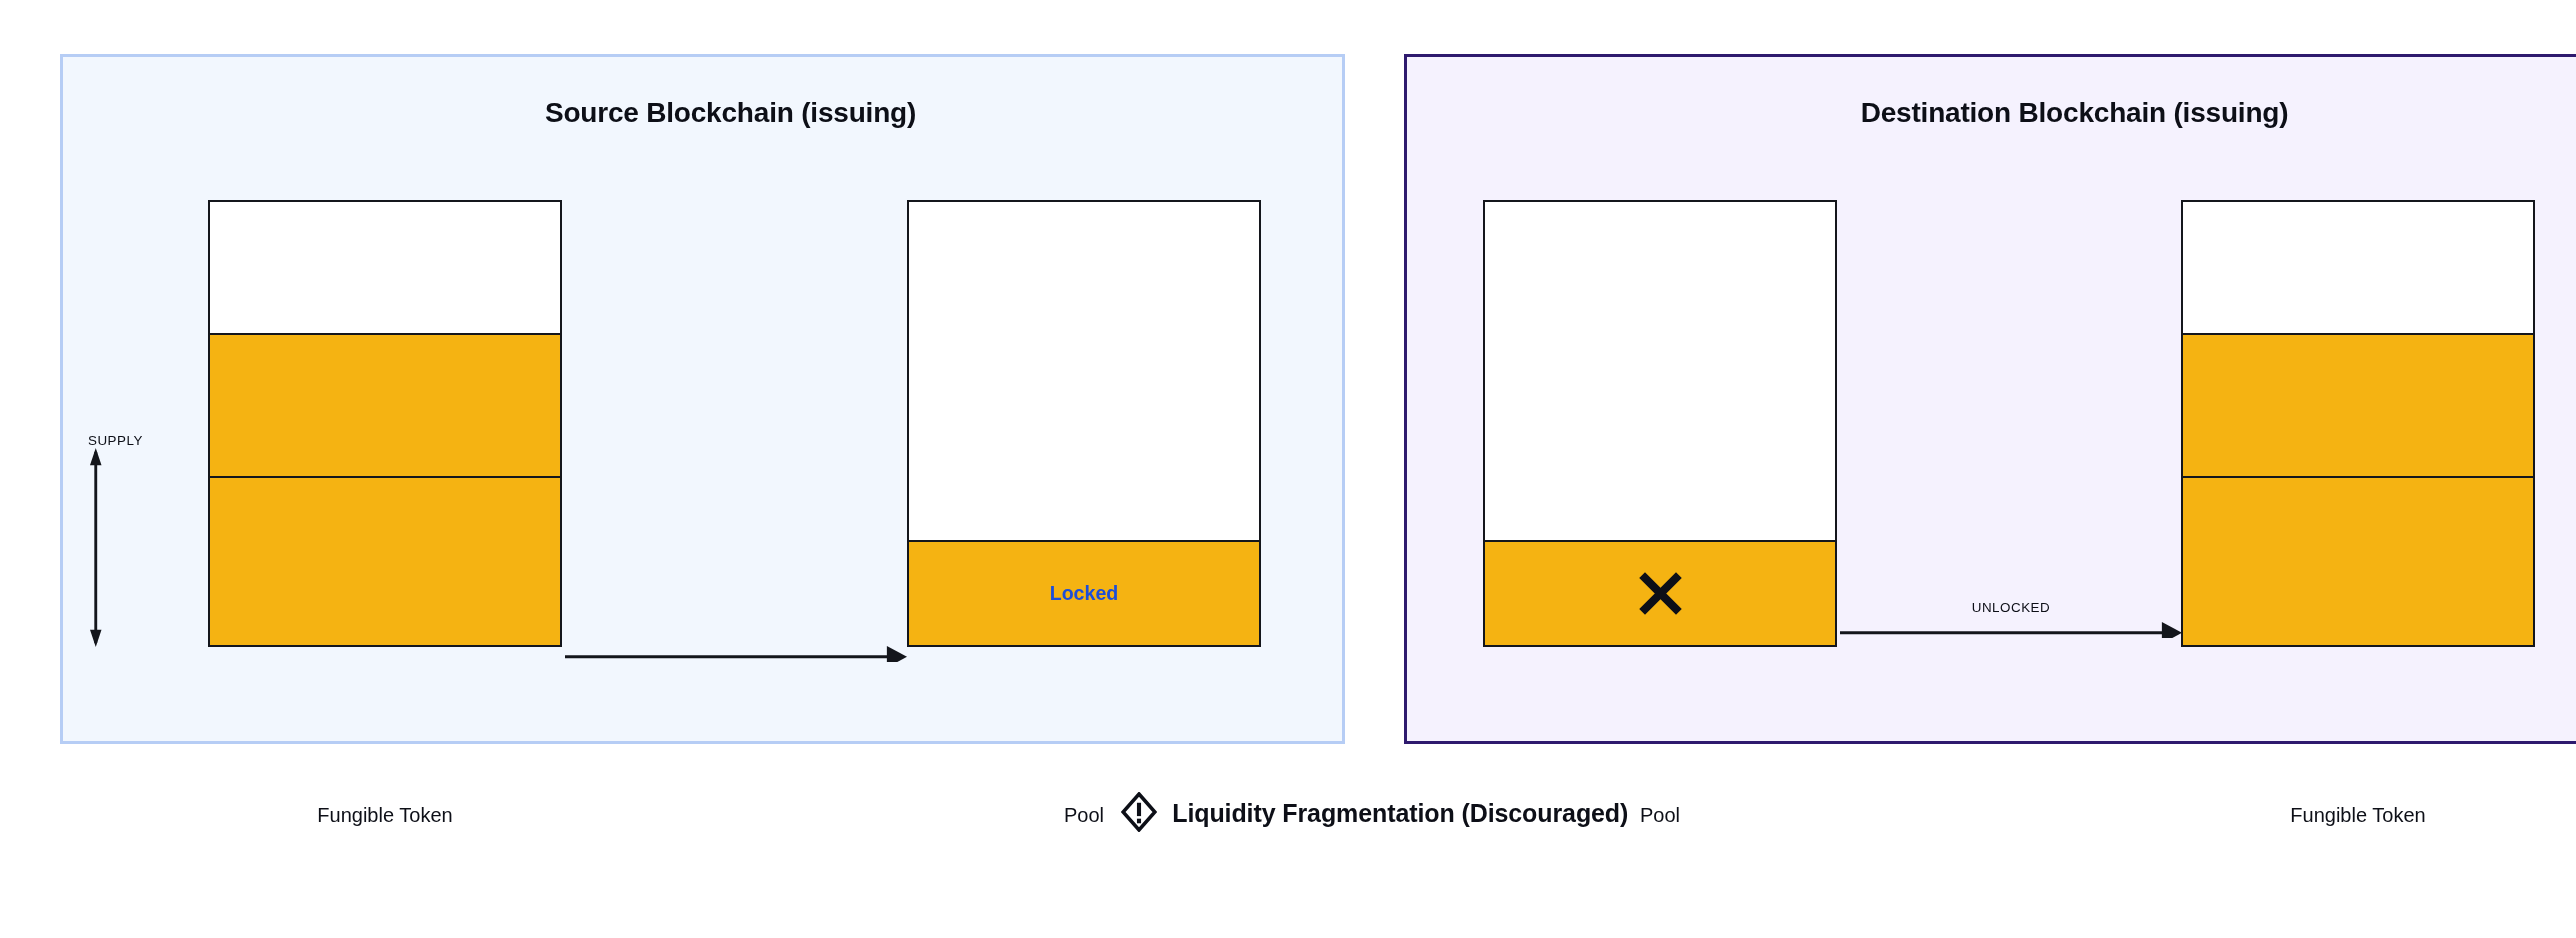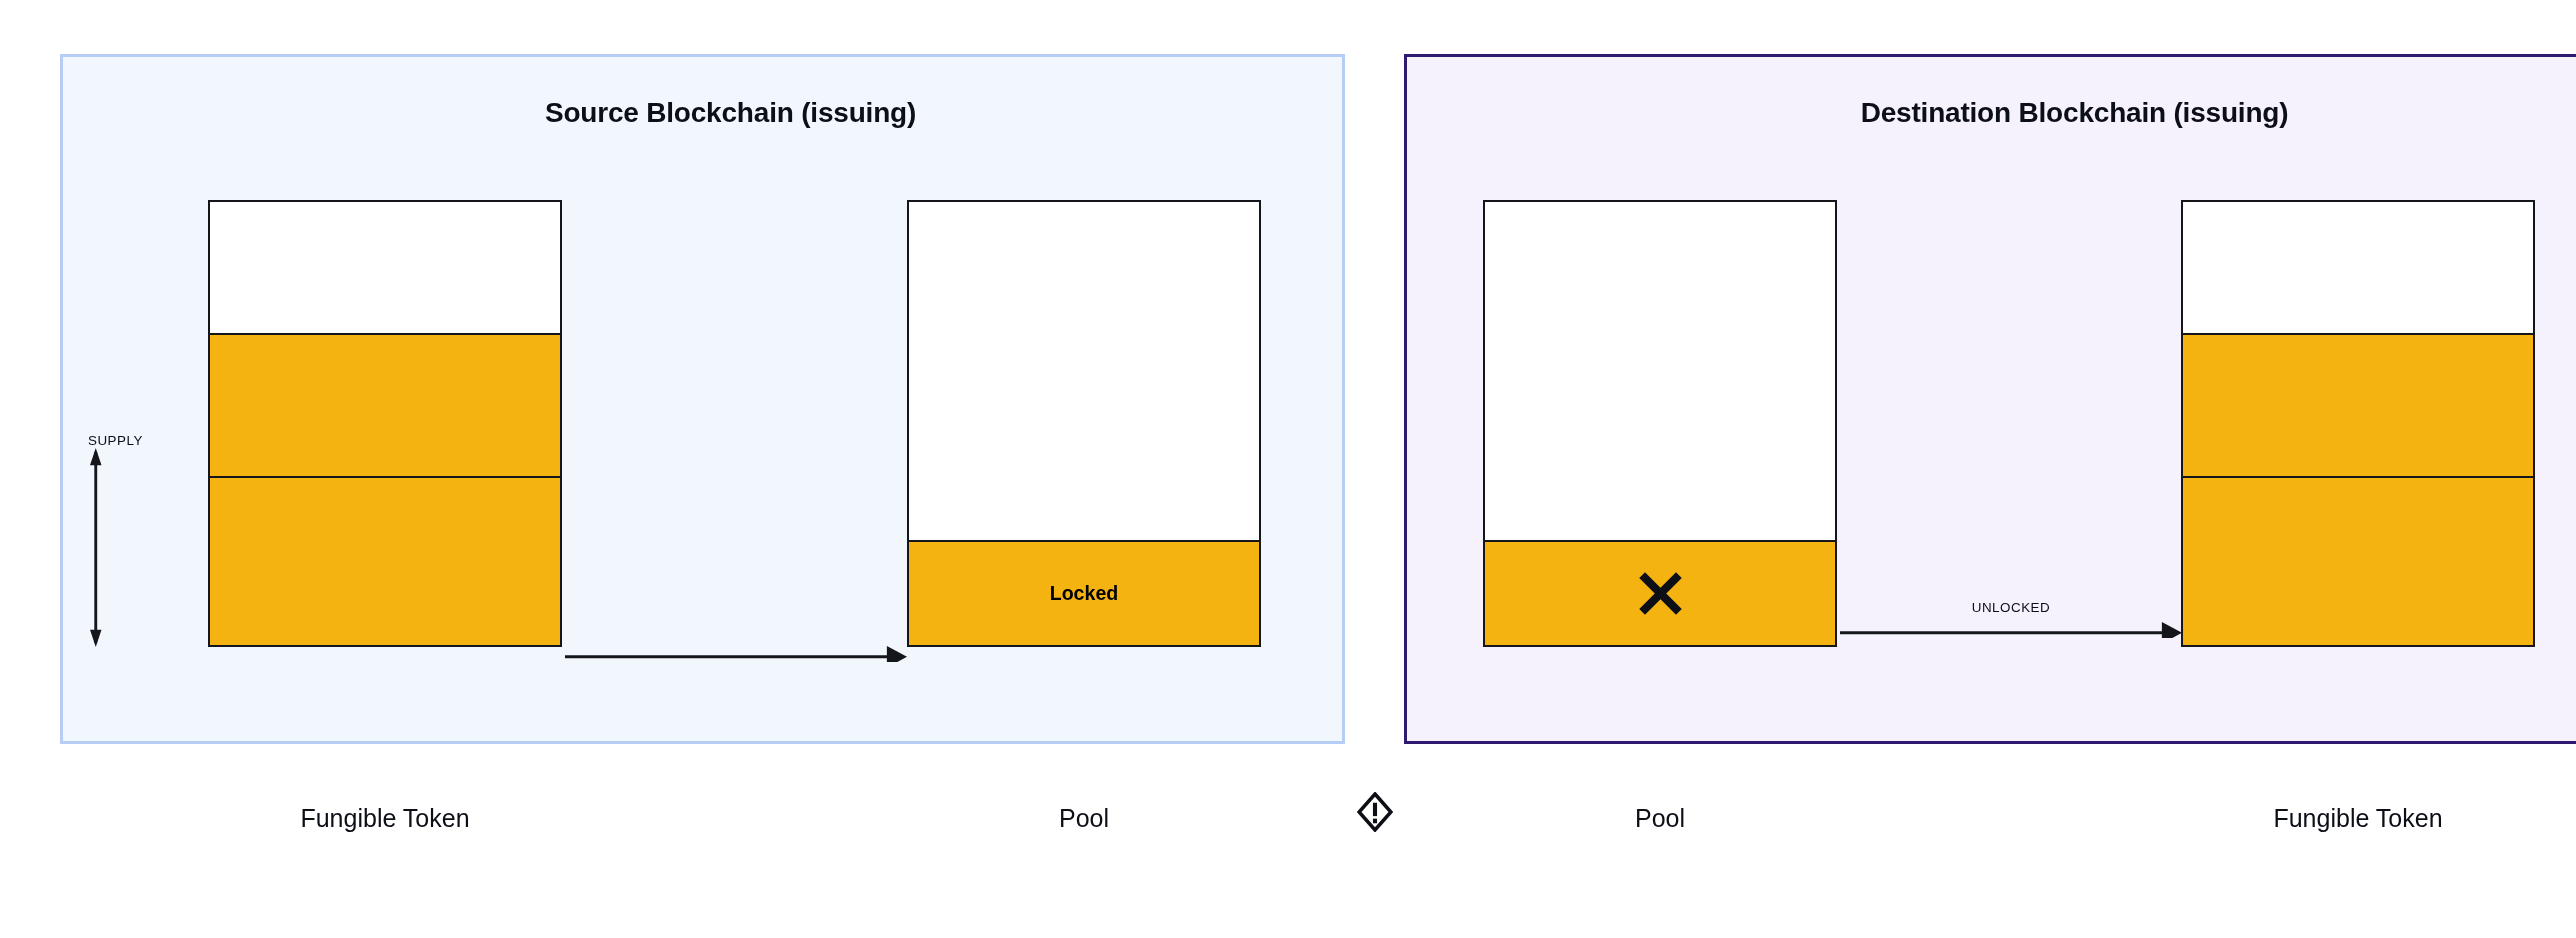--- a/index.html
+++ b/index.html
@@ -74,35 +74,35 @@
   }
   .seg-gold {
     background: #f5b312;
   }
   .seg-top-border {
     border-top: 2.6px solid #14161c;
   }
   .seg-label {
     font-size: 19.6px;
     font-weight: bold;
-    color: #000000;
+    color: #1d4ed8;
   }
   .x-mark {
     font-size: 0;
     line-height: 0;
   }
   .x-mark svg { display:block; }
 
   .column-caption {
     position: absolute;
     top: 604px;  
     left: 0;
     width: 354px;
     text-align: center;
-    font-size: 25px;
+    font-size: 20px;
     color: #0d0f17;
   }
 
   
   .supply {
     position: absolute;
     display: flex;
     align-items: flex-start;
     top: 376px; 
     height: 214px;
@@ -250,14 +250,15 @@
 </div>
 
 <div id="footer-note">
   <span>
     <svg width="36" height="40" viewBox="0 0 70 78">
       <polygon points="35,4 66,39 35,74 4,39" fill="none" stroke="#0d0f17" stroke-width="7"></polygon>
       <rect x="31" y="21" width="8" height="26" fill="#0d0f17"></rect>
       <rect x="31" y="52" width="8" height="9" fill="#0d0f17"></rect>
     </svg>
   </span>
+  <span class="note-text">Liquidity Fragmentation (Discouraged)</span>
 </div>
 
 
 </body></html>

